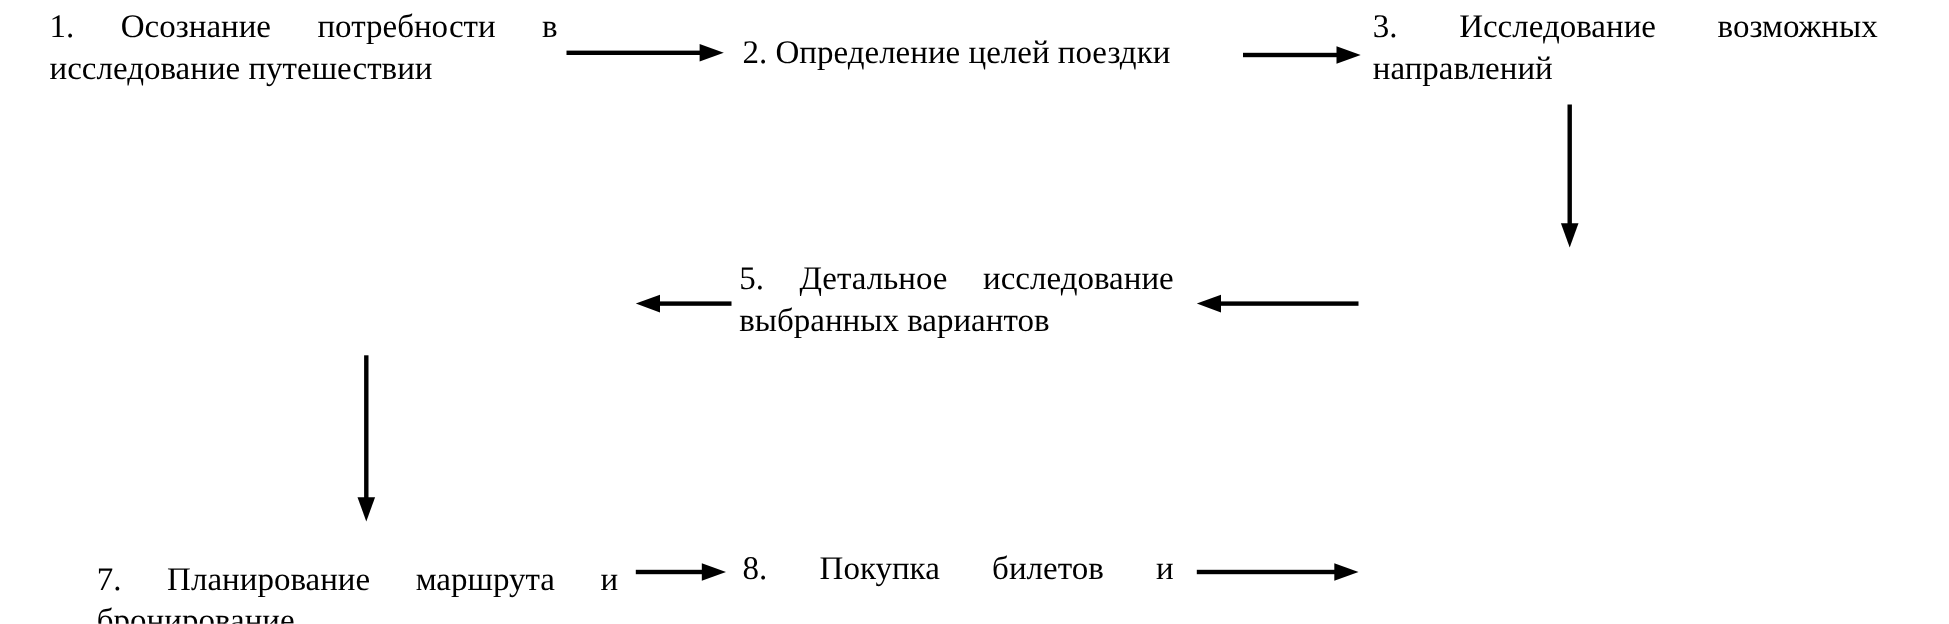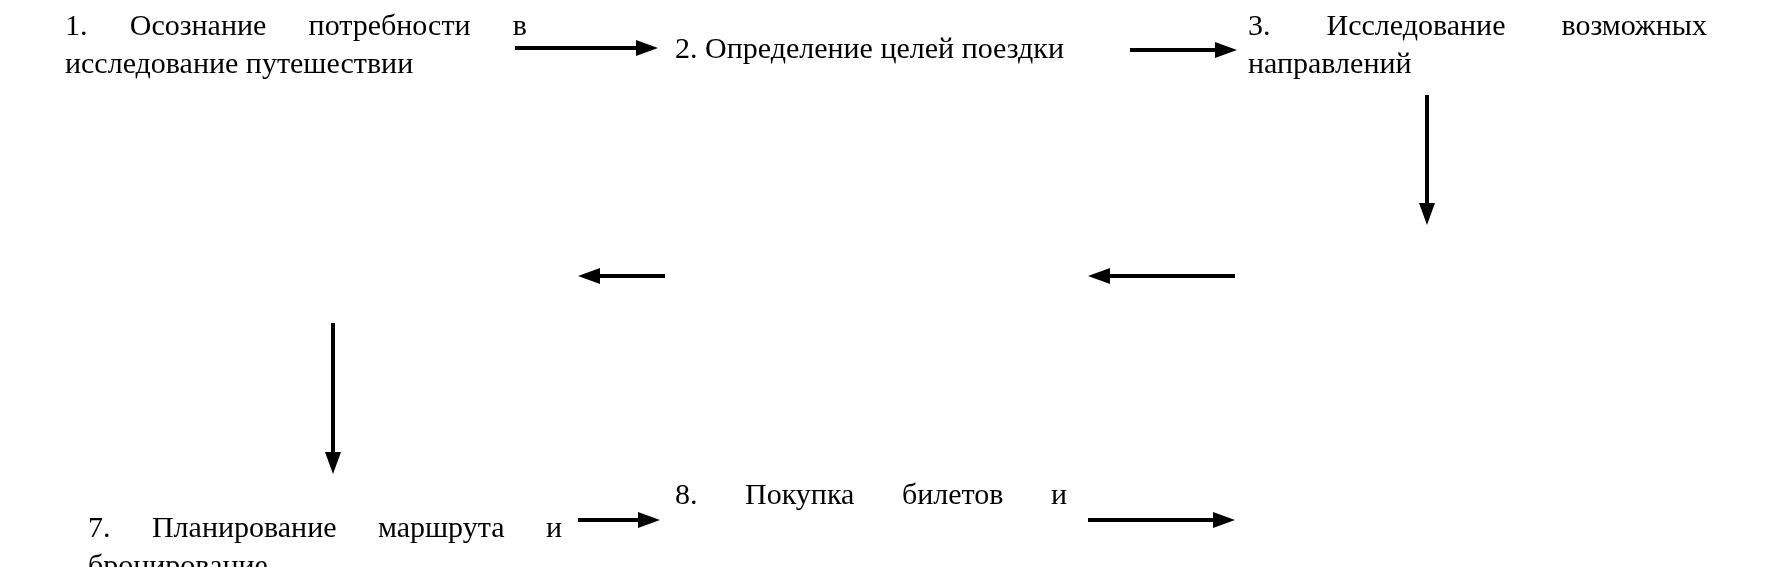--- a/index.html
+++ b/index.html
@@ -16,28 +16,28 @@
   .line{display:block;}
   .line.just{text-align:justify;text-align-last:justify;}
   .line.nowrap{white-space:nowrap;}
   .shaft{position:absolute;background:#000000;}
   .head{position:absolute;width:0;height:0;}
   .head.right{border-left:22px solid #000000;border-top:8px solid transparent;border-bottom:8px solid transparent;}
   .head.left{border-right:22px solid #000000;border-top:8px solid transparent;border-bottom:8px solid transparent;}
   .head.down{border-top:22px solid #000000;border-left:8px solid transparent;border-right:8px solid transparent;}
 
   
-  .s1{left:45px;  top:6px;   width:462px;margin-left:20px;}
+  .s1{left:45px;  top:6px;   width:462px;}
   .s2{left:675px; top:29px;}
   .s3{left:1248px;top:6px;   width:459px;}
   .s4{left:1248px;top:235px; width:459px;}
   .s5{left:672px; top:235px; width:395px;}
   .s6{left:88px;  top:235px; width:474px;}
   .s7{left:88px;  top:508px; width:474px;}
-  .s8{left:675px; top:475px; width:392px;}
+  .s8{left:675px; top:498px; width:392px;}
   .s9{left:1253px;top:500px;}
 
   
   .a12-shaft{left:515px;top:46px;width:125px;height:4px;}
   .a12-head{left:636px;top:40px;}
   
   .a23-shaft{left:1130px;top:48px;width:87px;height:4px;}
   .a23-head{left:1215px;top:42px;}
   
   .a34-shaft{left:1425px;top:95px;width:4px;height:110px;}
@@ -71,20 +71,24 @@
   <div class="step s2">
     <span class="line nowrap">2. Определение целей поездки</span>
   </div>
 
   <div class="step s3">
     <span class="line just">3. Исследование возможных</span>
     <span class="line nowrap">направлений</span>
   </div>
 
 
+  <div class="step s5">
+    <span class="line just">5. Детальное исследование</span>
+    <span class="line nowrap">выбранных вариантов</span>
+  </div>
 
 
   <div class="step s7">
     <span class="line just">7. Планирование маршрута и</span>
     <span class="line nowrap">бронирование</span>
   </div>
 
   <div class="step s8">
     <span class="line just">8. Покупка билетов и</span>
   </div>

